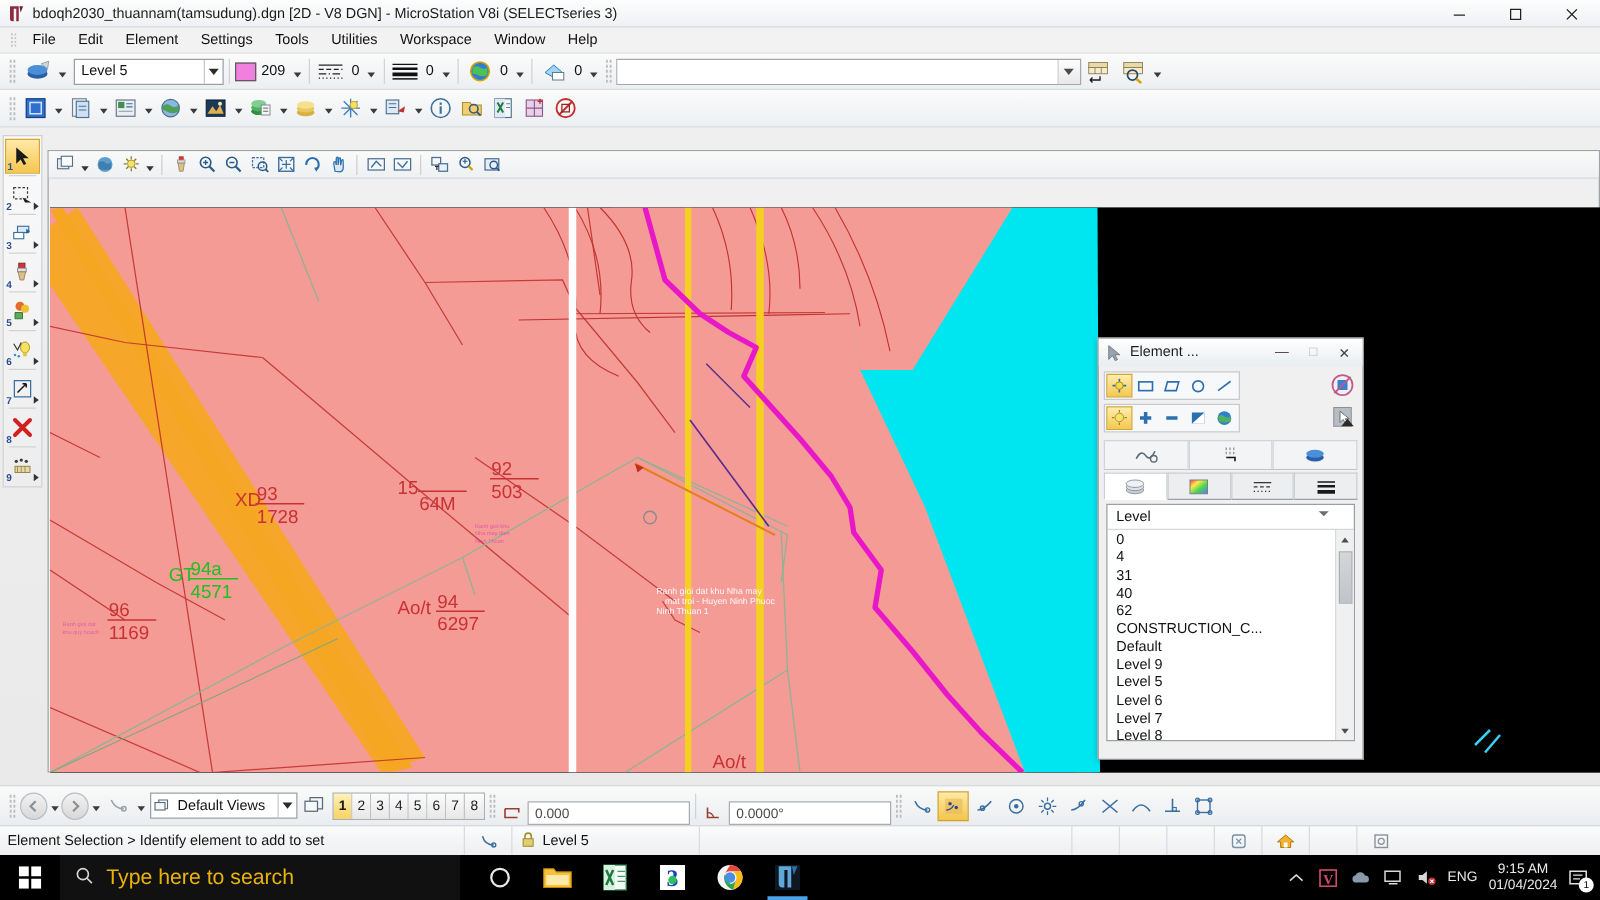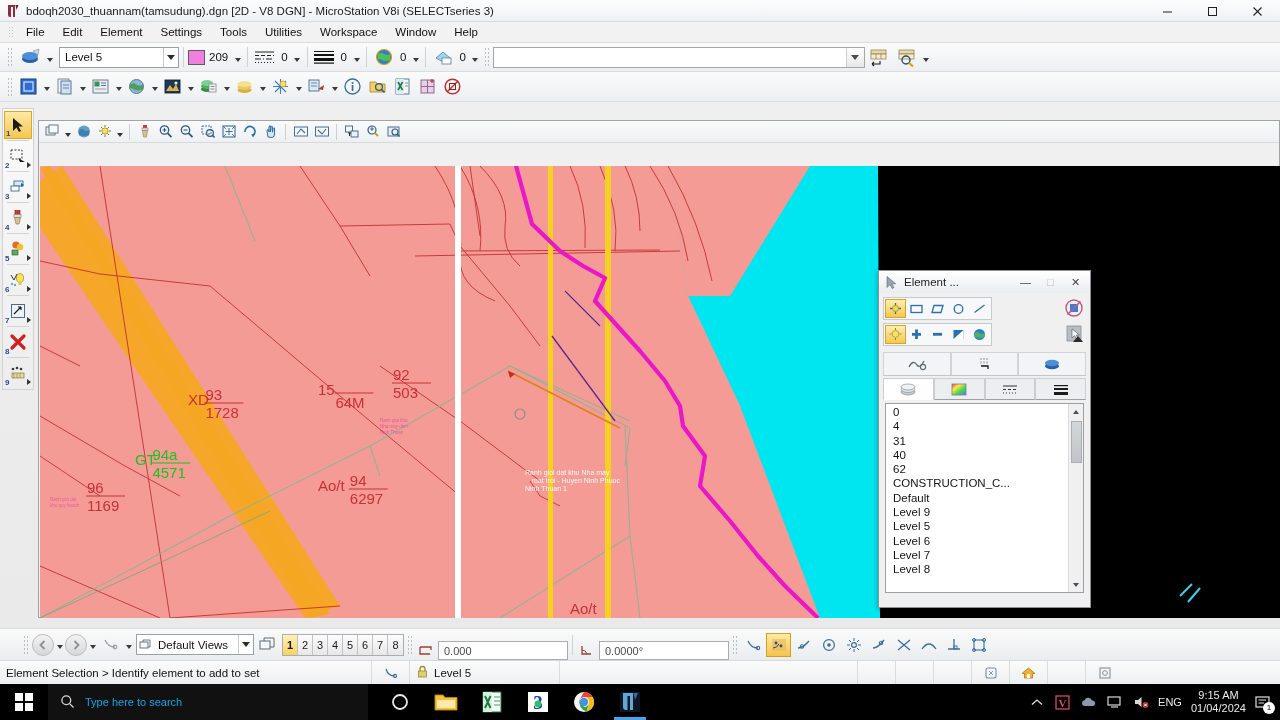--- a/index.html
+++ b/index.html
@@ -152,21 +152,21 @@
          display:flex; flex-direction:column; align-items:center; }
   .lsb .up,.lsb .dn { width:15px;height:15px;display:flex;align-items:center;justify-content:center; }
   .lsb .up i { width:0;height:0;border-left:3.5px solid transparent;border-right:3.5px solid transparent;border-bottom:4px solid #4a4f54; }
   .lsb .dn i { width:0;height:0;border-left:3.5px solid transparent;border-right:3.5px solid transparent;border-top:4px solid #4a4f54; }
   .lsb .thumb { width:11px;height:42px;background:linear-gradient(#d4d7da,#c0c4c8);
                 border:1px solid #a9aeb2; margin-top:2px; }
 
   
   .btmbar { position:absolute; left:0; top:628px; width:1280px; height:32px;
             background:linear-gradient(#fafafa,#eaedef); border-top:1px solid #d8dcdf;
-            display:flex; align-items:center; padding-left:20px; }
+            display:flex; align-items:center; padding-left:4px; }
   .rnd-btn { width:22px;height:22px;border-radius:50%; background:linear-gradient(#f2f2f2,#d8d8d8);
              border:1px solid #b9bdc1; display:flex;align-items:center;justify-content:center;
              color:#8b9096; font-size:13px; flex:none; }
   .viewnums { display:flex; border:1px solid #a9aeb2; }
   .vn { width:15px;height:20px;display:flex;align-items:center;justify-content:center;
         font-size:11px;color:#1a1a1a; background:linear-gradient(#fcfcfc,#e7e7e7);
         border-right:1px solid #bfc3c7; }
   .vn:last-child { border-right:none; }
   .vn.on { background:linear-gradient(#fff0bb,#f7d35e); font-weight:bold; }
   .fieldwrap { display:flex; align-items:center; gap:4px;margin-top:12px; }
@@ -186,21 +186,21 @@
   .sb-lvl { width:150px; gap:5px; }
   .sb-sm { width:38px; justify-content:center; }
   .warnico { width:15px;height:13px; position:relative; flex:none; }
 
   
   .taskbar { position:absolute; left:0; top:684px; width:1280px; height:36px; background:#000; }
   .tb-start { position:absolute; left:0; top:0; width:48px; height:36px;
               display:flex; align-items:center; justify-content:center; }
   .searchbox { position:absolute; left:48px; top:0; width:320px; height:36px; background:#111;
                display:flex; align-items:center; gap:10px; padding-left:12px; }
-  .searchbox .ph { font-size:11px; color:#0ea5e9; }
+  .searchbox .ph { font-size:17px; color:#eab308; }
   .tb-apps { position:absolute; left:378px; top:0; height:36px; display:flex; align-items:center; gap:2px; }
   .tb-app { width:44px;height:36px;display:flex;align-items:center;justify-content:center; position:relative; }
   .tb-app.act::after { content:''; position:absolute; left:6px; right:6px; bottom:0; height:3px;
                        background:#4aa3e8; }
   .tray { position:absolute; right:0; top:0; height:36px; display:flex; align-items:center; gap:9px;
           padding-right:8px; color:#eaeaea; font-size:11px; }
   .clock { text-align:center; line-height:13px; font-size:11px; }
   .trayico { width:17px; height:17px; display:flex; align-items:center; justify-content:center; }
   .badge { position:relative; }
   .badge .n { position:absolute; right:-3px; bottom:-3px; width:12px;height:12px;border-radius:50%;
@@ -1025,20 +1025,26 @@
           <div class="tab2">
             <svg width="20" height="15" viewBox="0 0 20 15">
               <rect x="3" y="3" width="14" height="1.2" fill="#1a1a1a"></rect>
               <rect x="3" y="6" width="14" height="2" fill="#1a1a1a"></rect>
               <rect x="3" y="10" width="14" height="3" fill="#1a1a1a"></rect>
             </svg>
           </div>
         </div>
 
         <div class="listwrap">
+          <div class="lhead">
+            <span class="lbl">Level</span>
+            <span class="v">
+                <i></i>
+              </span>
+          </div>
           <div class="lbody">
             <div class="litems" id="levelItems">
                 <div class="litem">0</div>
                 <div class="litem">4</div>
                 <div class="litem">31</div>
                 <div class="litem">40</div>
                 <div class="litem">62</div>
                 <div class="litem">CONSTRUCTION_C...</div>
                 <div class="litem">Default</div>
                 <div class="litem">Level 9</div>

